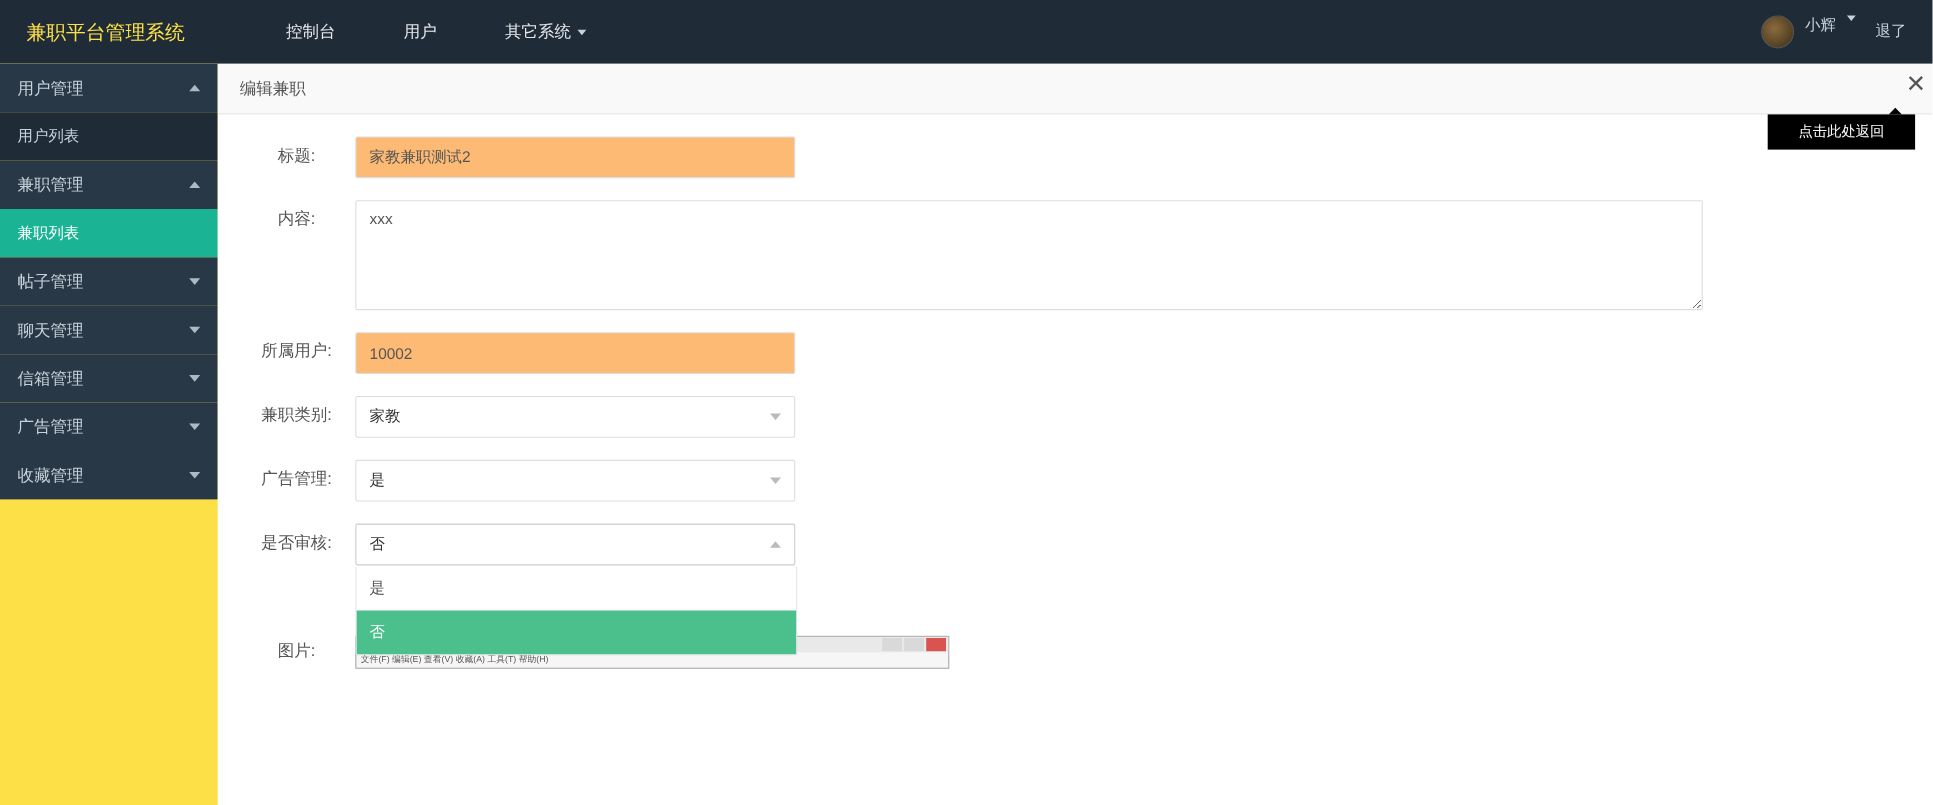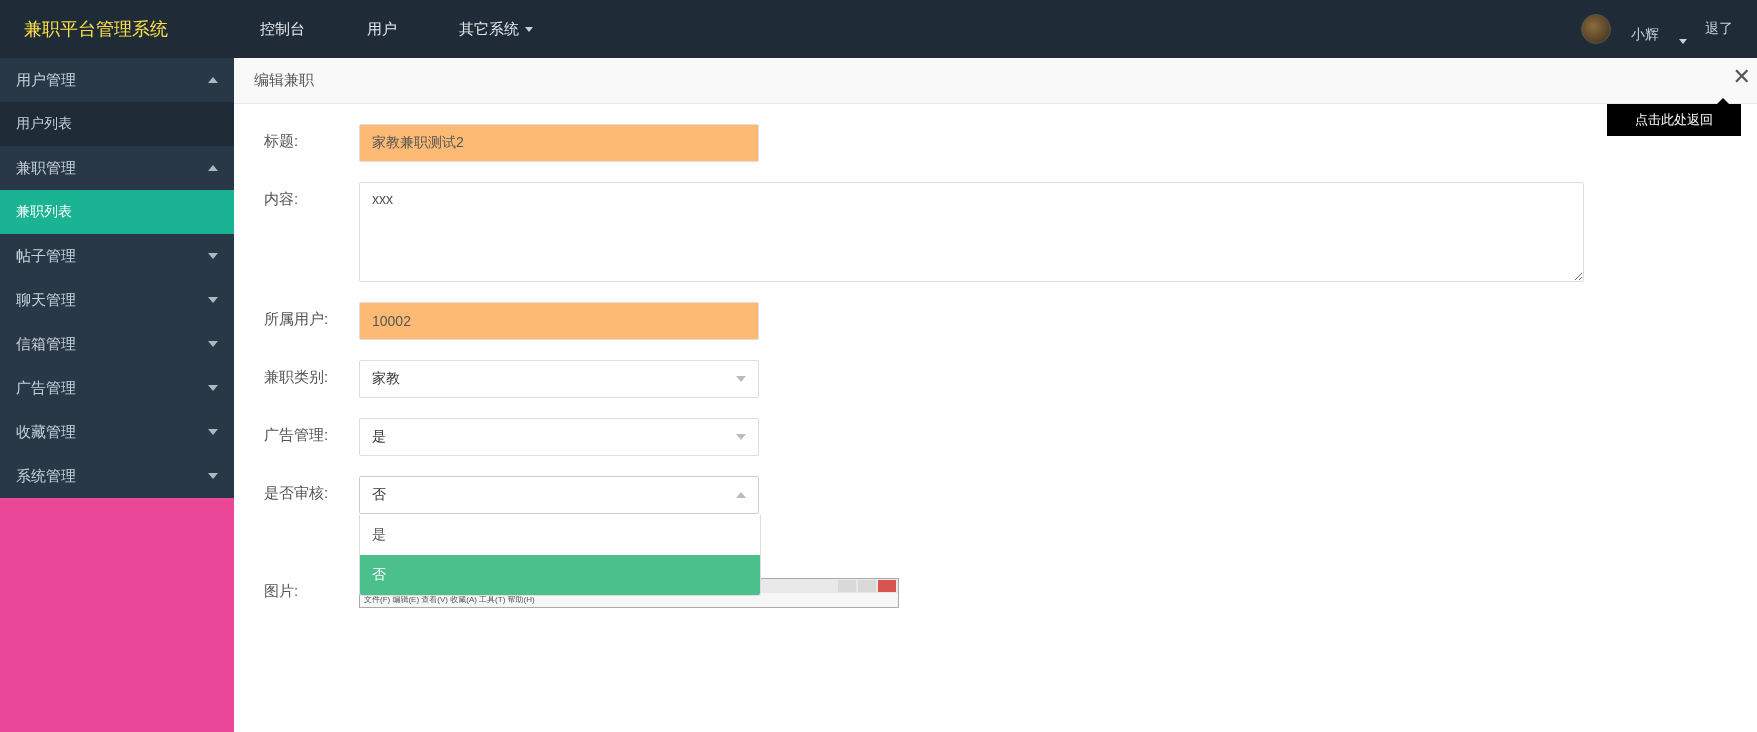--- a/index.html
+++ b/index.html
@@ -49,36 +49,36 @@
     display: flex;
     align-items: center;
     gap: 18px;
   }
   .avatar {
     width: 30px; height: 30px;
     border-radius: 50%;
     background: radial-gradient(circle at 40% 40%, #8b6b3d, #3a2d18);
     border: 1px solid #555;
   }
-  .user-chunk { display:flex; align-items:flex-end; gap:20px; cursor:pointer;}
+  .user-chunk { display:flex; align-items:flex-start; gap:10px; cursor:pointer;}
   .user-chunk .caret {
     width:0;height:0;
     border-left:4px solid transparent;
     border-right:4px solid transparent;
     border-top:5px solid #c9d2da;
   }
   .logout { cursor:pointer; }
 
   
   .shell { display:flex; height: calc(100% - 58px); }
 
   
   .sidebar {
-    width: 234px;
-    background: #ec4899;
+    width: 198px;
+    background: #fde047;
     color: #c7d1da;
     flex-shrink: 0;
     overflow-y: auto;
   }
   .side-group {
     height: 44px;
     display:flex;
     align-items:center;
     justify-content: space-between;
     padding: 0 16px;
@@ -157,21 +157,21 @@
 
   
   .form-wrap { padding: 20px 30px 40px; }
   .form-row {
     display:flex;
     align-items:flex-start;
     margin-bottom: 20px;
   }
   .form-label {
     width: 95px;
-    text-align:left;
+    text-align:center;
     padding-right: 12px;
     padding-top: 8px;
     color:#555;
     font-size: 15px;
     flex-shrink:0;
   }
   .ctl {
     height: 38px;
     border:1px solid #ddd;
     border-radius:2px;
@@ -337,24 +337,20 @@
       <span class="tri-down"></span>
     </div>
     <div class="side-group">
       <span>广告管理</span>
       <span class="tri-down"></span>
     </div>
     <div class="side-group">
       <span>收藏管理</span>
       <span class="tri-down"></span>
     </div>
-    <div class="side-group">
-      <span>系统管理</span>
-      <span class="tri-down"></span>
-    </div>
   </div>
 
   <div class="main">
     <div class="page-header">
       <span>编辑兼职</span>
       <span class="close-x">✕</span>
     </div>
 
     <div class="tooltip-box">
       <span>点击此处返回</span>

